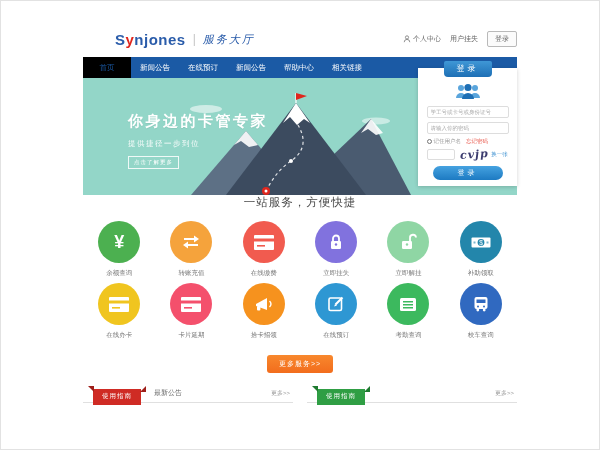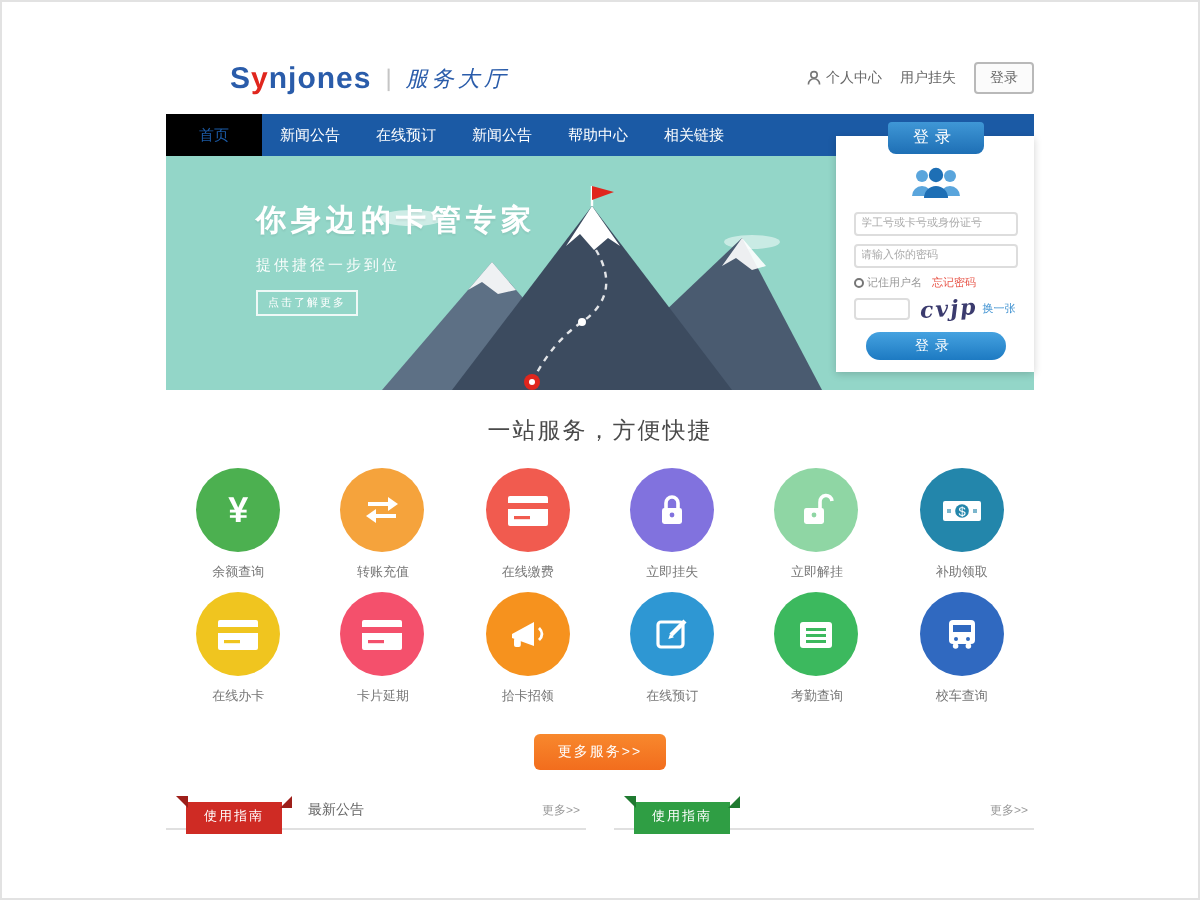--- a/index.html
+++ b/index.html
@@ -19,21 +19,21 @@
 .top-link { margin-right:9px; cursor:pointer; }
 .top-login-btn { border:1px solid #b9b9b9; border-radius:2px; background:#fbfbfb; color:#666; font-size:7px; padding:2px 7px; cursor:pointer; }
 
 
 .nav { height:21px; background:#1b5aa5; display:flex; align-items:stretch; margin-top:6px; }
 .nav-item { width:48px; display:flex; align-items:center; justify-content:center; color:#fff; font-size:7.5px; cursor:pointer; }
 .nav-item.active { background:#000000; color:#1b5aa5; }
 
 
 .hero { height:117px; background:#93d6c8; position:relative; overflow:visible; }
-.hero-text { position:absolute; left:45px; top:23px; color:#fff; z-index:3; }
+.hero-text { position:absolute; left:45px; top:34px; color:#fff; z-index:3; }
 .hero-title { font-size:15px; letter-spacing:2.5px; font-weight:bold; text-shadow:0 1px 1px rgba(0,0,0,0.06); }
 .hero-sub { font-size:7.5px; letter-spacing:1.5px; margin-top:8px; opacity:0.95; }
 .hero-cta { display:inline-block; margin-top:7px; border:1px solid rgba(255,255,255,0.85); color:#fff; font-size:5.5px; padding:2px 5px; letter-spacing:1px; cursor:pointer; }
 .mountains { position:absolute; left:88px; bottom:0; width:240px; height:104px; z-index:1; }
 
 
 .login-panel { position:absolute; left:417px; top:67px; width:99px; height:118px; background:#fff; box-shadow:0 1px 4px rgba(0,0,0,0.18); z-index:5; padding-top:12px; }
 .login-ribbon { position:absolute; top:-7px; left:50%; transform:translateX(-50%); background:linear-gradient(#3f97d6,#1e6fb5); color:#fff; font-size:8px; letter-spacing:3px; padding:2px 13px 3px; border-radius:2px 2px 4px 4px; }
 .people-icon { display:block; margin:2px auto 4px; width:30px; height:20px; }
 .login-field { display:block; width:82px; height:12px; margin:0 auto 4px; border:1px solid #ddd; border-radius:2px; font-size:5.5px; color:#555; padding:0 3px; background:#fff; }
@@ -42,21 +42,21 @@
 .login-row input[type=checkbox] { width:5px; height:5px; margin-right:2px; }
 .forgot-link { color:#e8564a; margin-left:5px; cursor:pointer; }
 .captcha-row { width:82px; margin:0 auto 5px; display:flex; align-items:center; }
 .captcha-input { width:28px; height:11px; border:1px solid #ddd; border-radius:2px; }
 .captcha-img { font-family:"DejaVu Serif",serif; font-style:italic; font-weight:bold; font-size:11px; color:#3b3b6e; margin:0 3px 0 5px; letter-spacing:1px; transform:rotate(-4deg); }
 .captcha-refresh { font-size:5.5px; color:#3a8fd0; cursor:pointer; }
 .login-submit { display:block; width:70px; height:14px; margin:0 auto; border:none; border-radius:7px; background:linear-gradient(#45a2e0,#1d7ac2); color:#fff; font-size:7px; letter-spacing:3px; cursor:pointer; }
 
 
 .svc-title, .ann-title { text-align:center; font-size:11.5px; color:#4a4a4a; letter-spacing:1px; }
-.svc-title { padding-top:13px; }
+.svc-title { }
 .svc-grid { display:grid; grid-template-columns:repeat(6,1fr); margin-top:11px; row-gap:5px; }
 .svc-item { display:flex; flex-direction:column; align-items:center; cursor:pointer; }
 .svc-circle { width:42px; height:42px; border-radius:50%; background:var(--c); display:flex; align-items:center; justify-content:center; color:#fff; }
 .svc-label { font-size:6.5px; color:#777; margin-top:6px; }
 .c0{--c:#4cb050;} .c1{--c:#f5a33c;} .c2{--c:#f15b4f;} .c3{--c:#8172de;} .c4{--c:#8fd6a4;} .c5{--c:#2386ab;}
 .c6{--c:#f0c51f;} .c7{--c:#f4506c;} .c8{--c:#f6921e;} .c9{--c:#2e97d3;} .c10{--c:#3cb95e;} .c11{--c:#3069c0;}
 .yen-glyph { font-size:18px; font-weight:bold; }
 .more-wrap { text-align:center; margin-top:12px; }
 .more-btn { display:inline-block; background:linear-gradient(#f8882d,#f26d1d); color:#fff; font-size:7px; padding:4px 12px; border-radius:3px; letter-spacing:1px; cursor:pointer; }
 

